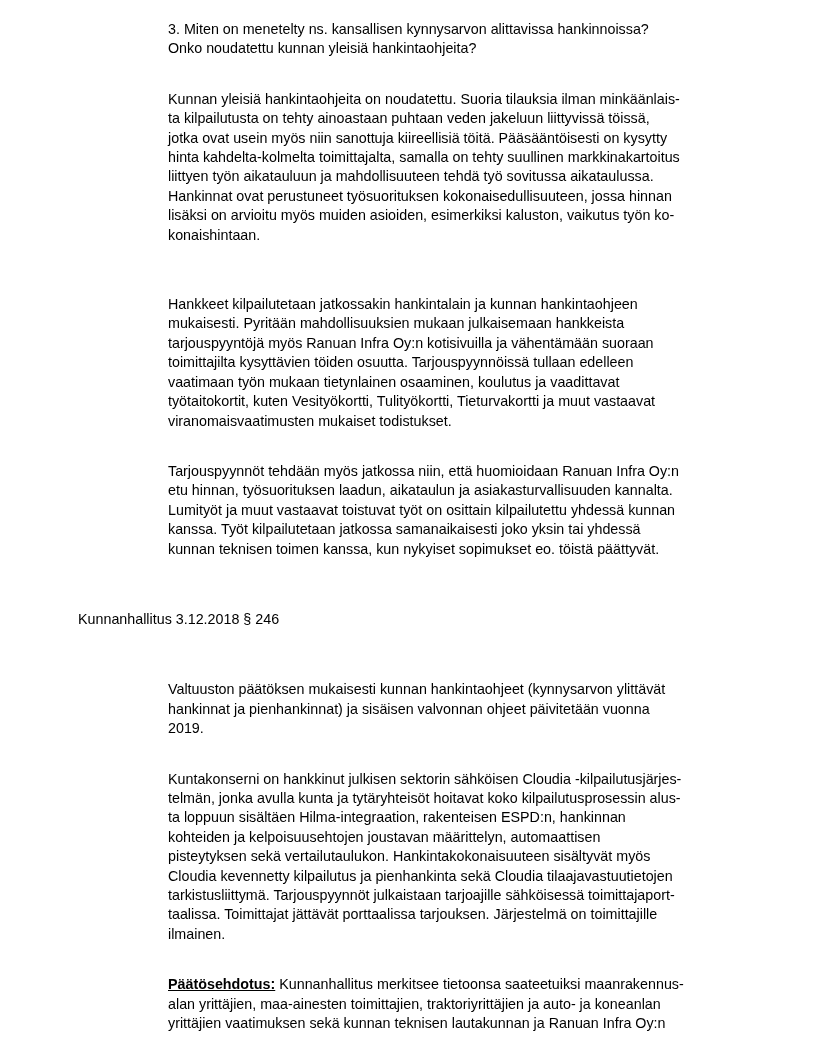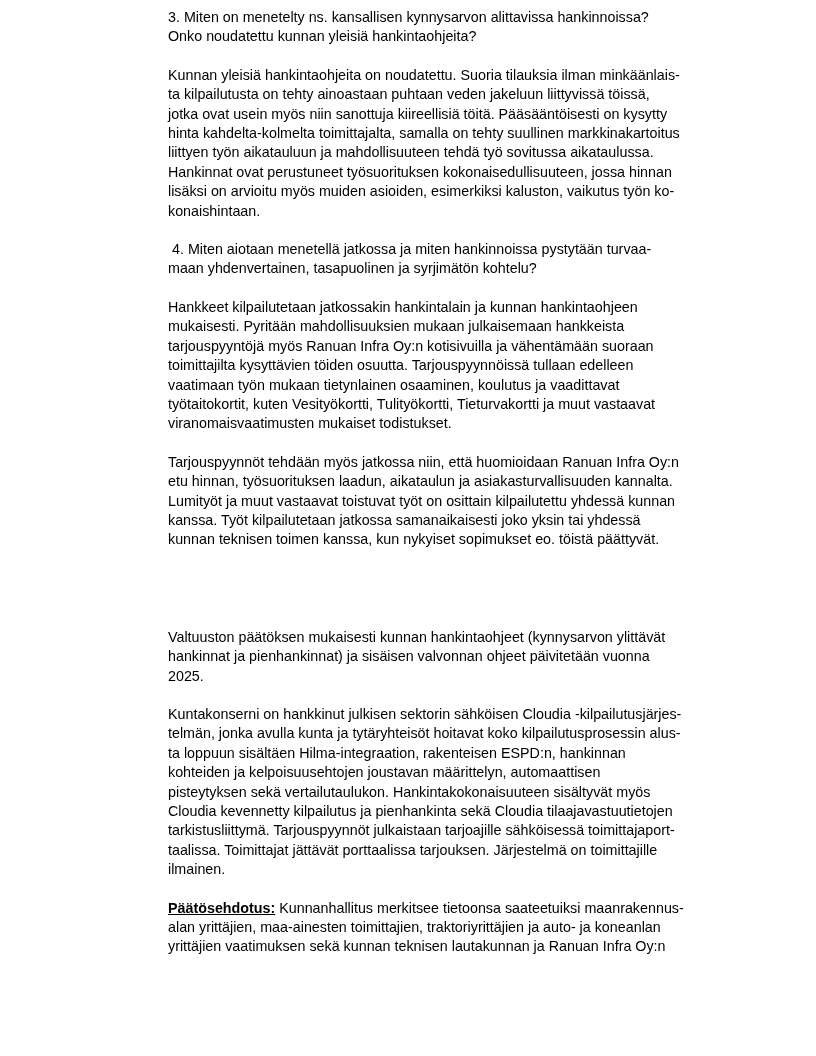--- a/index.html
+++ b/index.html
@@ -18,21 +18,21 @@
     position: relative;
     width: 816px;
     height: 1056px;
     box-sizing: border-box;
     padding: 8px 60px 0 78px;
   }
   .para {
     font-size: 14.3px;
     line-height: 19.4px;
     text-align: left;
-    margin: 0 0 0 0;
+    margin: 12px 0 0 0;
     white-space: pre-wrap;
   }
   .indent {
     margin-left: 90px;
   }
   .gap-small { height: 19px; }
   .gap-med { height: 20px; }
   .heading-left {
     font-size: 14.3px;
     line-height: 19.4px;
@@ -53,43 +53,42 @@
   <div class="gap-small"></div>
   <div class="para indent">Kunnan yleisiä hankintaohjeita on noudatettu. Suoria tilauksia ilman minkäänlais-
 ta kilpailutusta on tehty ainoastaan puhtaan veden jakeluun liittyvissä töissä,
 jotka ovat usein myös niin sanottuja kiireellisiä töitä. Pääsääntöisesti on kysytty
 hinta kahdelta-kolmelta toimittajalta, samalla on tehty suullinen markkinakartoitus
 liittyen työn aikatauluun ja mahdollisuuteen tehdä työ sovitussa aikataulussa.
 Hankinnat ovat perustuneet työsuorituksen kokonaisedullisuuteen, jossa hinnan
 lisäksi on arvioitu myös muiden asioiden, esimerkiksi kaluston, vaikutus työn ko-
 konaishintaan.</div>
   <div class="gap-small"></div>
-  <div class="para indent"> 4. Miten aiotaan menetellä jatkossa ja miten hankinnoissa pystytään turvaa-
-maan yhdenvertainen, tasapuolinen ja syrjimätön kohtelu?</div>
   <div class="gap-small"></div>
   <div class="para indent">Hankkeet kilpailutetaan jatkossakin hankintalain ja kunnan hankintaohjeen
 mukaisesti. Pyritään mahdollisuuksien mukaan julkaisemaan hankkeista
 tarjouspyyntöjä myös Ranuan Infra Oy:n kotisivuilla ja vähentämään suoraan
 toimittajilta kysyttävien töiden osuutta. Tarjouspyynnöissä tullaan edelleen
 vaatimaan työn mukaan tietynlainen osaaminen, koulutus ja vaadittavat
 työtaitokortit, kuten Vesityökortti, Tulityökortti, Tieturvakortti ja muut vastaavat
 viranomaisvaatimusten mukaiset todistukset.</div>
   <div class="gap-small"></div>
   <div class="para indent">Tarjouspyynnöt tehdään myös jatkossa niin, että huomioidaan Ranuan Infra Oy:n
 etu hinnan, työsuorituksen laadun, aikataulun ja asiakasturvallisuuden kannalta.
 Lumityöt ja muut vastaavat toistuvat työt on osittain kilpailutettu yhdessä kunnan
 kanssa. Työt kilpailutetaan jatkossa samanaikaisesti joko yksin tai yhdessä
 kunnan teknisen toimen kanssa, kun nykyiset sopimukset eo. töistä päättyvät.</div>
   <div class="gap-small"></div>
   <div class="gap-med"></div>
+  <div class="para heading-left">Kunnanhallitus 3.12.2018 § 246</div>
   <div class="gap-med"></div>
   <div class="gap-small"></div>
   <div class="para indent">Valtuuston päätöksen mukaisesti kunnan hankintaohjeet (kynnysarvon ylittävät
 hankinnat ja pienhankinnat) ja sisäisen valvonnan ohjeet päivitetään vuonna
-2025.</div>
+2019.</div>
   <div class="gap-small"></div>
   <div class="para indent">Kuntakonserni on hankkinut julkisen sektorin sähköisen Cloudia -kilpailutusjärjes-
 telmän, jonka avulla kunta ja tytäryhteisöt hoitavat koko kilpailutusprosessin alus-
 ta loppuun sisältäen Hilma-integraation, rakenteisen ESPD:n, hankinnan
 kohteiden ja kelpoisuusehtojen joustavan määrittelyn, automaattisen
 pisteytyksen sekä vertailutaulukon. Hankintakokonaisuuteen sisältyvät myös
 Cloudia kevennetty kilpailutus ja pienhankinta sekä Cloudia tilaajavastuutietojen
 tarkistusliittymä. Tarjouspyynnöt julkaistaan tarjoajille sähköisessä toimittajaport-
 taalissa. Toimittajat jättävät porttaalissa tarjouksen. Järjestelmä on toimittajille
 ilmainen.</div>

